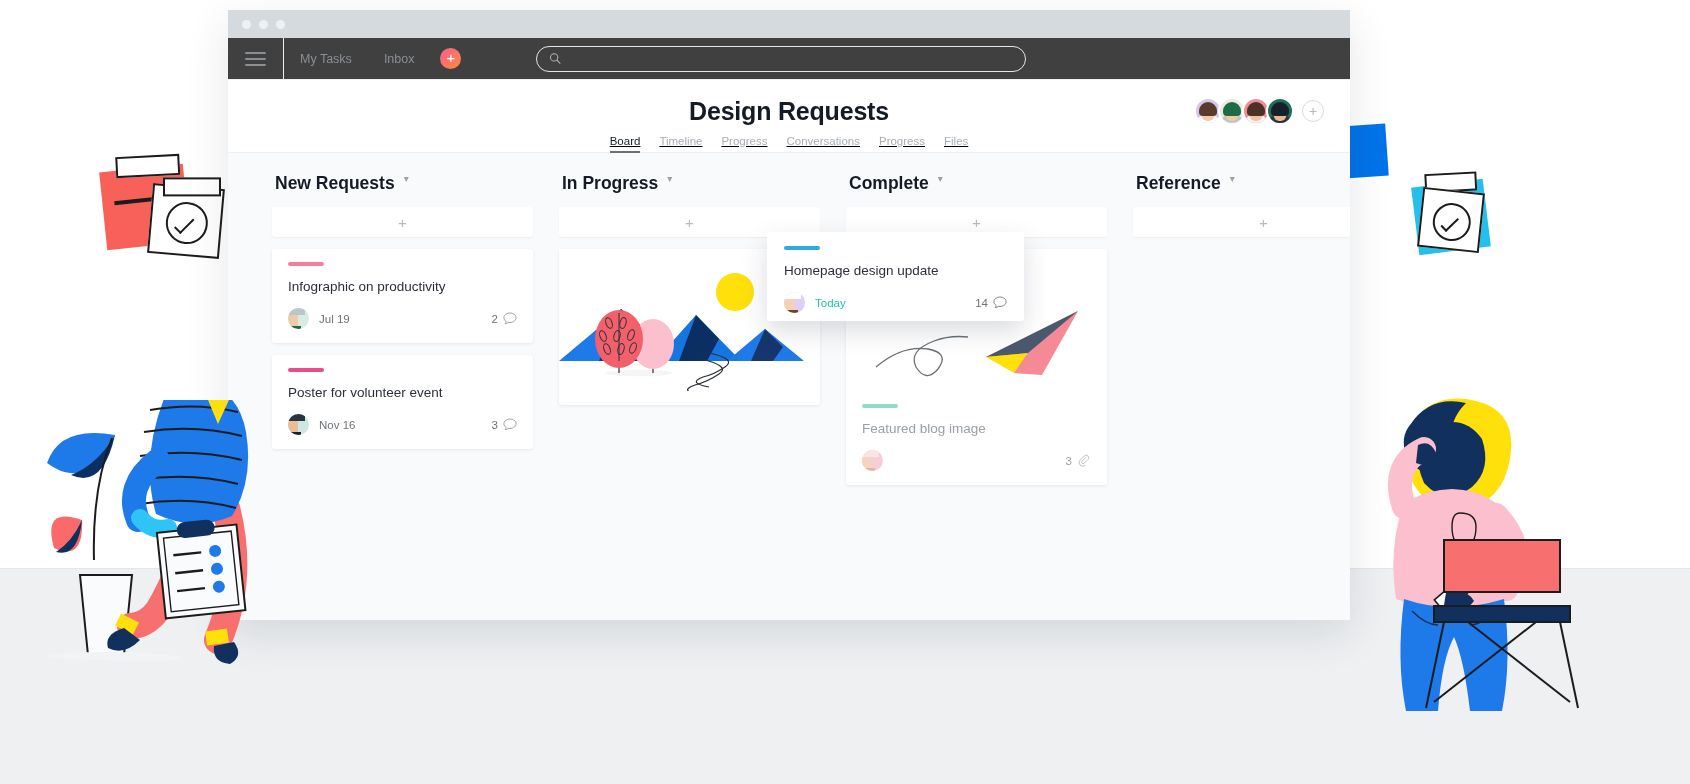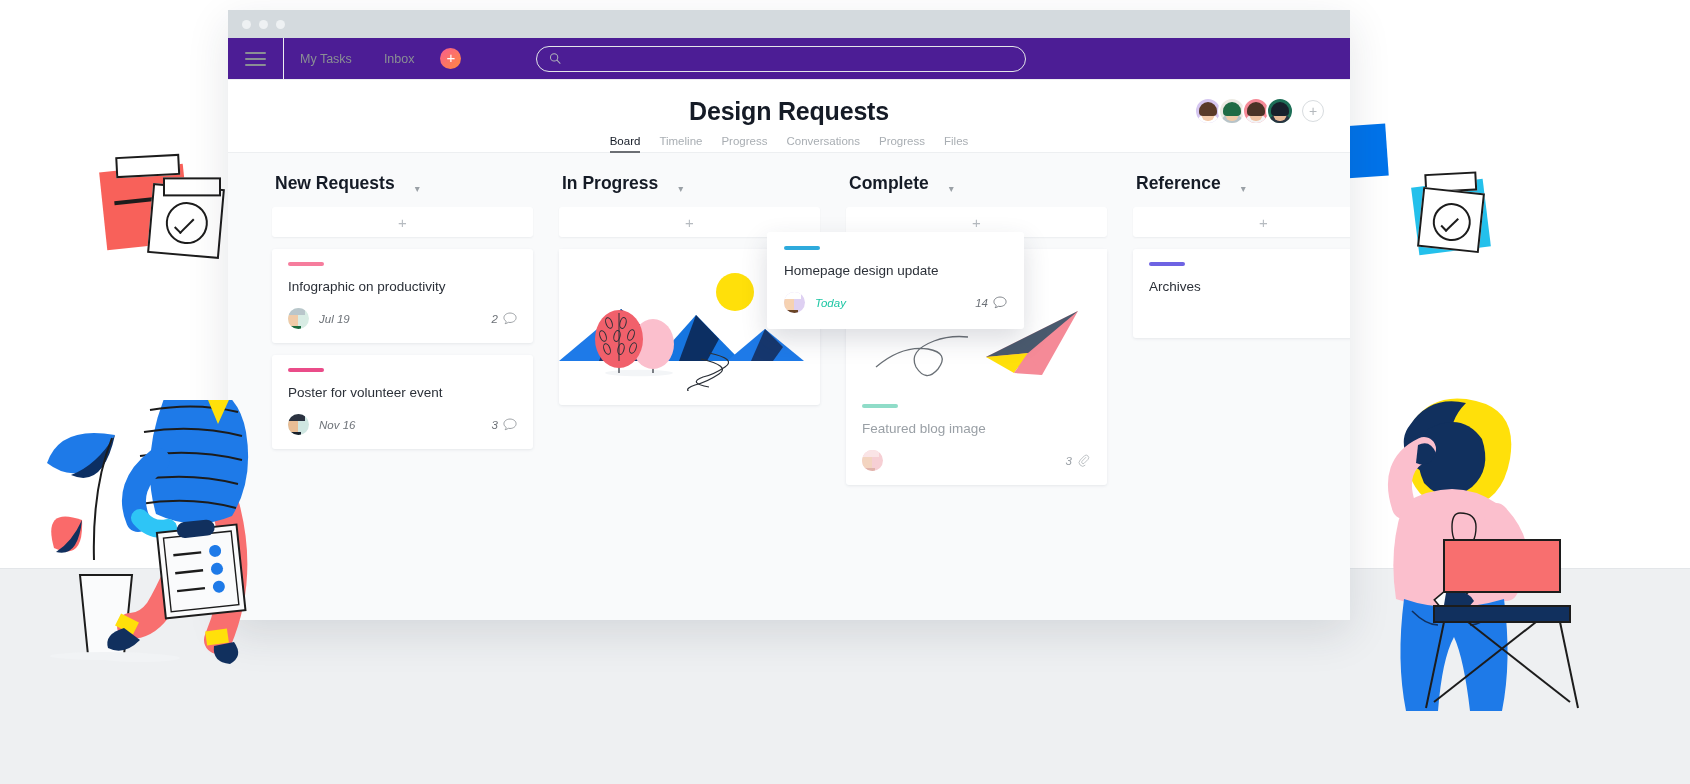--- a/index.html
+++ b/index.html
@@ -95,21 +95,21 @@
     overflow: hidden;
   }
   .titlebar {
     height: 28px; background: #d4dade; display: flex; align-items: center;
     padding-left: 14px; gap: 8px;
   }
   .dot { width: 9px; height: 9px; border-radius: 50%; background: #eef1f3; }
 
   .topbar {
     height: 42px; display: flex; align-items: center;
-    border-bottom: 1px solid #edeff1; background: #4c1d95;
+    border-bottom: 1px solid #edeff1; background: #404040;
   }
   .hamburger {
     width: 56px; height: 42px; display: flex; flex-direction: column;
     justify-content: center; align-items: center; gap: 4px;
     border-right: 1px solid #edeff1;
   }
   .hamburger span { display: block; width: 21px; height: 2px; background: #8a8f94; border-radius: 1px; }
   .nav-link {
     font-size: 12.5px; color: #8a8f94; padding: 0 16px;
   }
@@ -134,21 +134,21 @@
   
   .proj-header {
     position: relative; height: 73px; border-bottom: 1px solid #edeff1;
     background: #fff;
   }
   .proj-title {
     text-align: center; font-size: 25px; font-weight: bold; color: #151b26;
     padding-top: 17px; letter-spacing: -.2px;
   }
   .tabs {
-    display: flex; justify-content: center; gap: 19px; margin-top: 9px;
+    display: flex; justify-content: center; gap: 19px; margin-top: 9px; text-decoration: underline;
   }
   .tab { font-size: 11.5px; color: #a9aeb3; padding-bottom: 4px; }
   .tab.active { color: #151b26; border-bottom: 2px solid #6c6f74; }
 
   .avatars {
     position: absolute; right: 26px; top: 17px; display: flex; align-items: center;
   }
   .av {
     width: 28px; height: 28px; border-radius: 50%; border: 2px solid #fff;
     margin-left: -4px; position: relative; overflow: hidden; flex: none;
@@ -165,57 +165,57 @@
     text-align: center; font-weight: 300;
   }
 
   
   .board {
     position: relative; display: flex; gap: 26px; padding: 20px 0 0 44px;
     background: #f9fafb; height: 467px;
   }
   .column { width: 261px; flex: none; }
   .col-head {
-    display: flex; align-items: flex-end; gap: 20px; padding: 0 3px 13px 3px;
+    display: flex; align-items: flex-start; gap: 9px; padding: 0 3px 13px 3px;
   }
   .col-title { font-size: 17.5px; font-weight: bold; color: #151b26; }
   .chev { color: #9aa0a6; font-size: 10px; }
   .add-card {
     height: 30px; background: #fff; border-radius: 3px;
     display: flex; align-items: center; justify-content: center;
     color: #b6bbc0; font-size: 15px; font-weight: 300;
     box-shadow: 0 1px 2px rgba(60,70,90,.07);
     margin-bottom: 12px;
   }
   .card {
     background: #fff; border-radius: 3px; padding: 13px 16px 14px 16px;
     box-shadow: 0 1px 3px rgba(60,70,90,.10);
     margin-bottom: 12px;
   }
   .tagbar { width: 36px; height: 4px; border-radius: 2px; margin-bottom: 13px; }
   .card-title { font-size: 13.5px; color: #2b3038; margin-bottom: 14px; }
-  .card-foot { display: flex; align-items: center; font-style: italic; }
+  .card-foot { display: flex; align-items: center; }
   .c-av { width: 21px; height: 21px; border-radius: 50%; overflow: hidden; position: relative; flex: none; }
   .c-date { font-size: 11.5px; color: #6d7278; margin-left: 10px; }
   .c-date.today { color: #1ec6a4; }
   .c-meta { margin-left: auto; display: flex; align-items: center; gap: 5px;
             font-size: 11.5px; color: #6d7278; }
   .bubble { width: 14px; height: 13px; }
 
   .card.image-card { padding: 0 0 14px 0; }
   .card-img {
     height: 142px; margin: 0 0 0 0; position: relative; overflow: hidden;
     background: #fff;
   }
   .card-body { padding: 13px 16px 0 16px; }
 
   
   .drag-card {
     position: absolute; left: 767px; top: 232px; width: 257px;
-    background: #fff; border-radius: 3px; padding: 14px 17px 16px 17px;
+    background: #fff; border-radius: 3px; padding: 14px 17px 8px 17px;
     box-shadow: 0 10px 26px rgba(40,50,70,.17);
     z-index: 40;
   }
 </style>
 </head>
 <body>
 
 <div class="page">
 
   <div class="bg-art sticky-red"></div>
@@ -426,24 +426,20 @@
         </div>
       </div>
 
       <div class="column">
         <div class="col-head">
           <div class="col-title">Reference</div>
           <div class="chev">▾</div>
         </div>
         <div class="add-card">+</div>
 
-        <div class="card" style="height:89px">
-          <div class="tagbar" style="background:#6e63e3"></div>
-          <div class="card-title">Archives</div>
-        </div>
       </div>
 
     </div>
   </div>
 
   <div class="drag-card">
     <div class="tagbar" style="background:#2eaadc"></div>
     <div class="card-title">Homepage design update</div>
     <div class="card-foot">
       <div class="c-av" style="background:#ded0f2">

